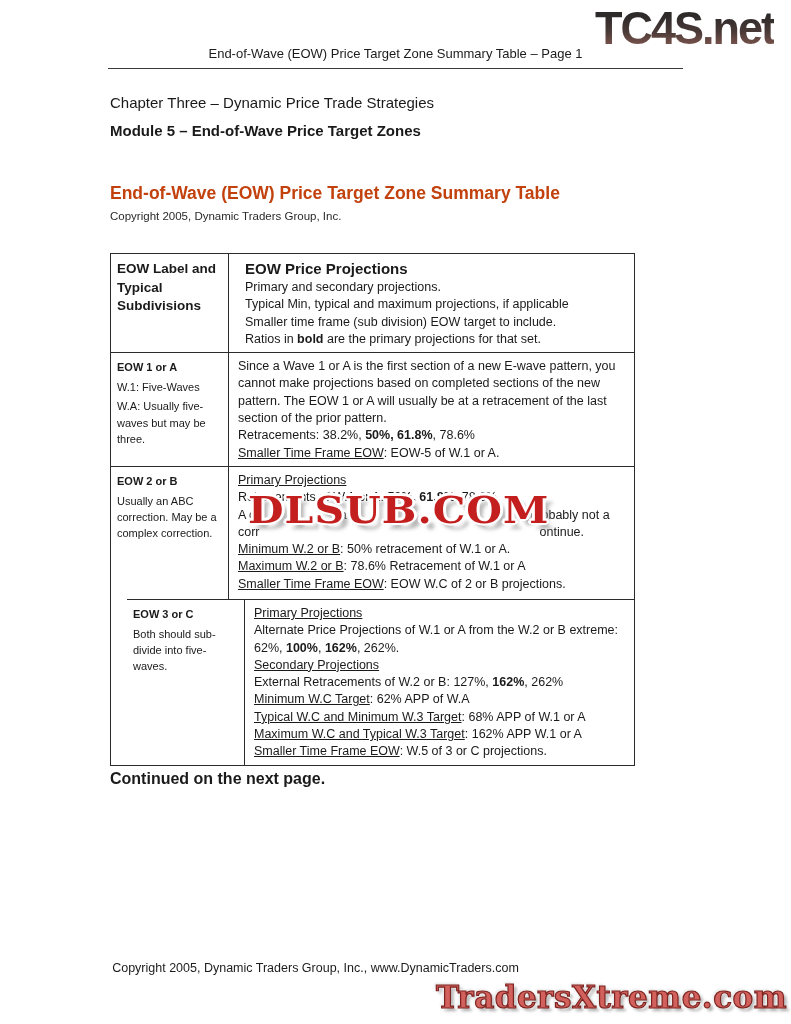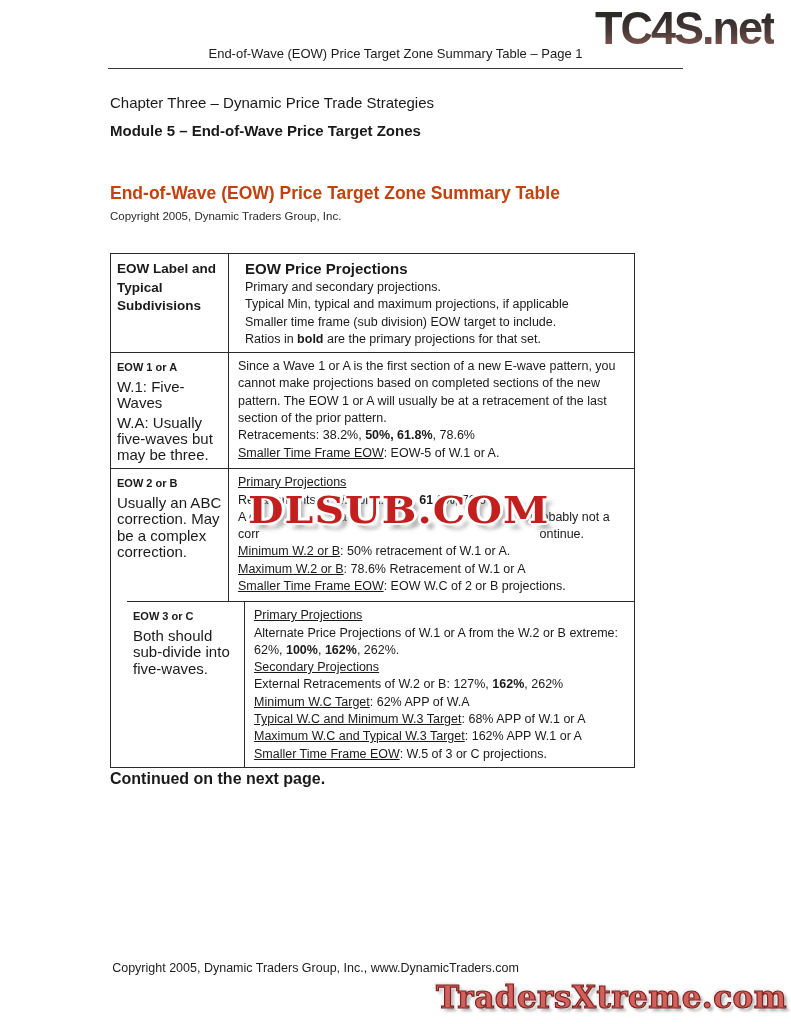--- a/index.html
+++ b/index.html
@@ -23,21 +23,21 @@
 
   .tbl{position:absolute;left:110px;top:253px;width:525px;border:1px solid #2b2b2b;background:#fff;box-sizing:border-box;}
   .trow{display:flex;border-top:1px solid #2b2b2b;}
   .trow:first-child{border-top:none;}
   .tcell{box-sizing:border-box;}
   .tleft{width:118px;flex:none;border-right:1px solid #2b2b2b;padding:6px 4px 5px 6px;}
   .tright{flex:1;padding:5px 2px 4px 9px;min-width:0;}
   .hdr-col1{font-weight:bold;font-size:13.5px;line-height:18.5px;}
   .cell-title{font-weight:bold;font-size:15px;line-height:19px;margin-bottom:1px;}
   .row-label{font-weight:bold;font-size:11px;line-height:17px;margin-bottom:3px;}
-  .subline{font-size:15px;line-height:16.2px;margin-top:3px;}
+  .subline{font-size:11px;line-height:16.2px;margin-top:3px;}
   .tline{font-size:12.5px;line-height:17.3px;}
   .tline.nw{white-space:nowrap;}
   .b{font-weight:bold;}
   .u{text-decoration:underline;}
   .gap{display:inline-block;}
 
   .watermark{position:absolute;left:248px;top:486px;z-index:5;
              font-family:"DejaVu Serif",serif;font-weight:bold;font-size:41px;letter-spacing:1px;
              color:#c41f1f;transform:scaleY(0.90);white-space:nowrap;
              text-shadow:-2px -2px 0 #fff,2px -2px 0 #fff,-2px 2px 0 #fff,2px 2px 0 #fff,

